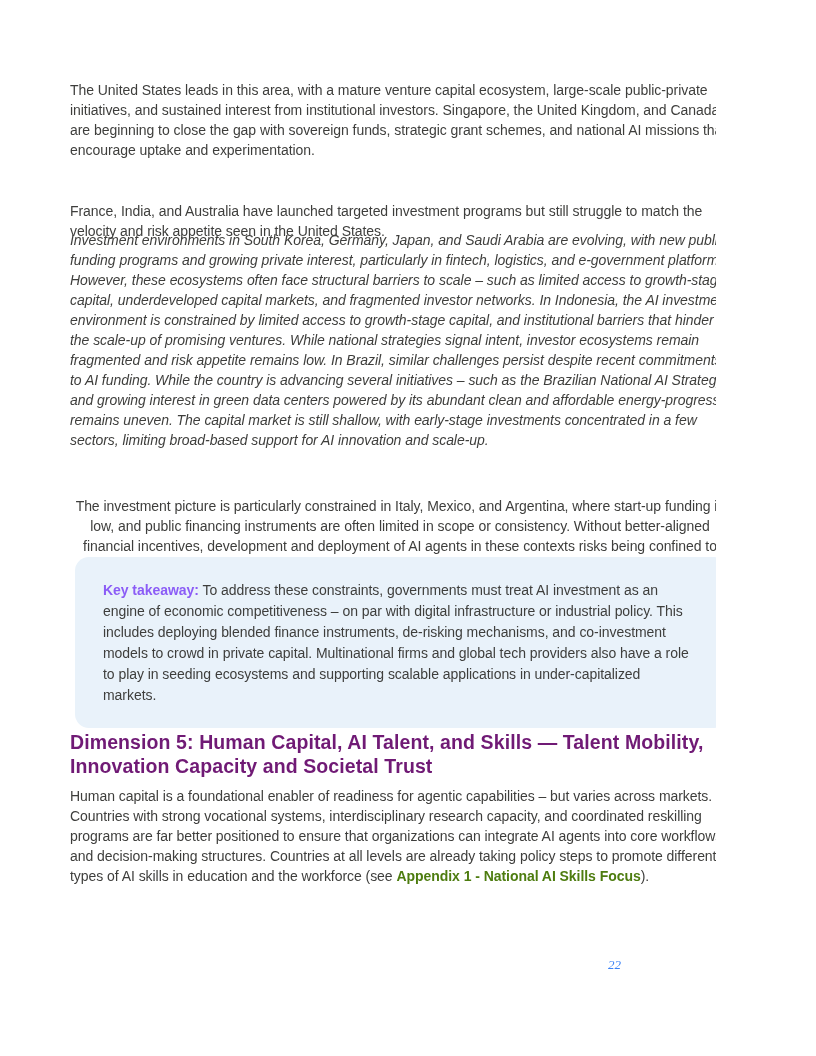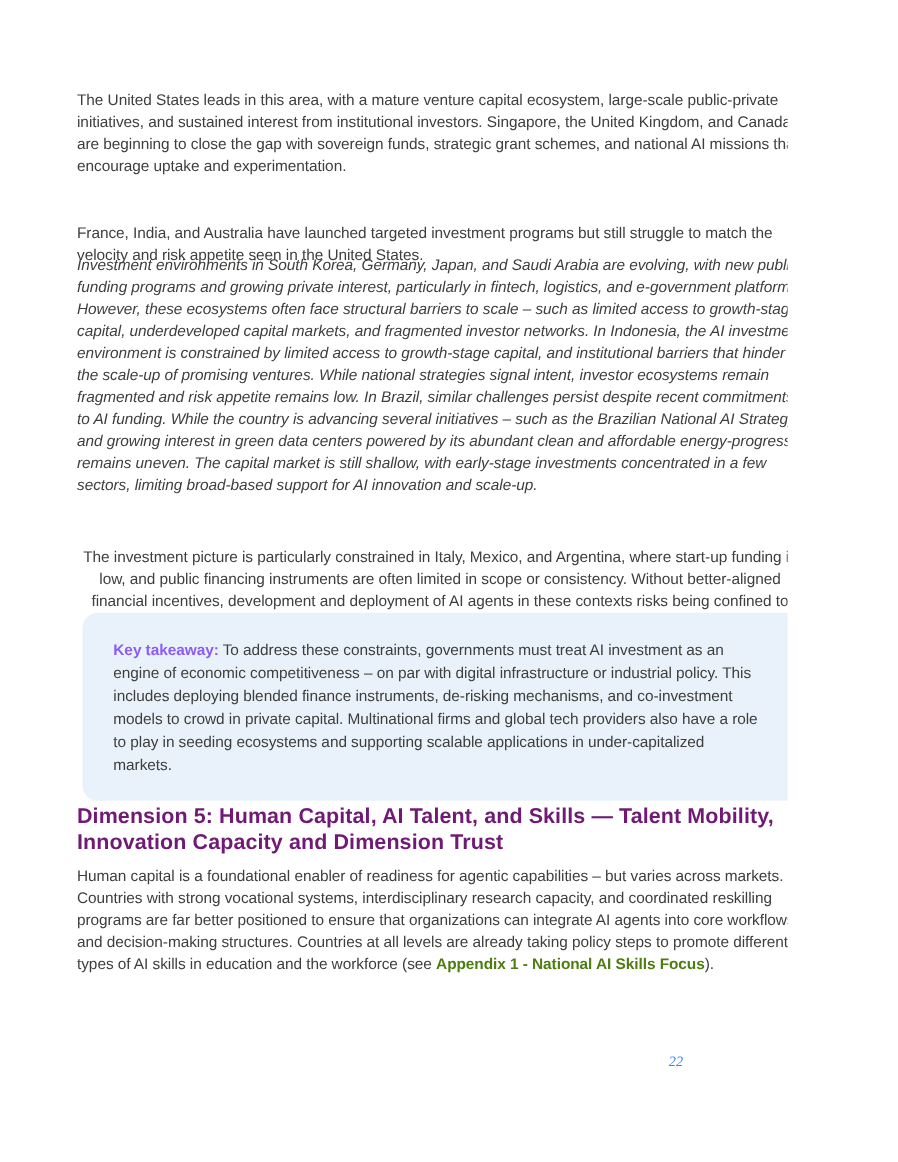--- a/index.html
+++ b/index.html
@@ -89,21 +89,21 @@
     <p class="para p3">Investment environments in South Korea, Germany, Japan, and Saudi Arabia are evolving, with new public funding programs and growing private interest, particularly in fintech, logistics, and e-government platforms. However, these ecosystems often face structural barriers to scale – such as limited access to growth-stage capital, underdeveloped capital markets, and fragmented investor networks. In Indonesia, the AI investment environment is constrained by limited access to growth-stage capital, and institutional barriers that hinder the scale-up of promising ventures. While national strategies signal intent, investor ecosystems remain fragmented and risk appetite remains low. In Brazil, similar challenges persist despite recent commitments to AI funding. While the country is advancing several initiatives – such as the Brazilian National AI Strategy and growing interest in green data centers powered by its abundant clean and affordable energy-progress remains uneven. The capital market is still shallow, with early-stage investments concentrated in a few sectors, limiting broad-based support for AI innovation and scale-up.</p>
 
     <p class="para p4">The investment picture is particularly constrained in Italy, Mexico, and Argentina, where start-up funding is low, and public financing instruments are often limited in scope or consistency. Without better-aligned financial incentives, development and deployment of AI agents in these contexts risks being confined to small-scale pilots.</p>
 
     <div class="callout">
       <b>Key takeaway:</b><span> To address these constraints, governments must treat AI investment as an engine of economic competitiveness – on par with digital infrastructure or industrial policy. This includes deploying blended finance instruments, de-risking mechanisms, and co-investment models to crowd in private capital. Multinational firms and global tech providers also have a role to play in seeding ecosystems and supporting scalable applications in under-capitalized markets.</span>
     </div>
 
     <h2 class="heading">
       <span>Dimension 5: Human Capital, AI Talent, and Skills — Talent Mobility,</span><br>
-      <span>Innovation Capacity and Dimension Trust</span>
+      <span>Innovation Capacity and Societal Trust</span>
     </h2>
 
     <p class="para p5">
       <span>Human capital is a foundational enabler of readiness for agentic capabilities – but varies across markets. Countries with strong vocational systems, interdisciplinary research capacity, and coordinated reskilling programs are far better positioned to ensure that organizations can integrate AI agents into core workflows and decision-making structures. Countries at all levels are already taking policy steps to promote different types of AI skills in education and the workforce (see </span><a class="appendix-link">Appendix 1 - National AI Skills Focus</a><span>).</span>
     </p>
 
   </div>
 
   <div class="page-number">22</div>
 </div>

